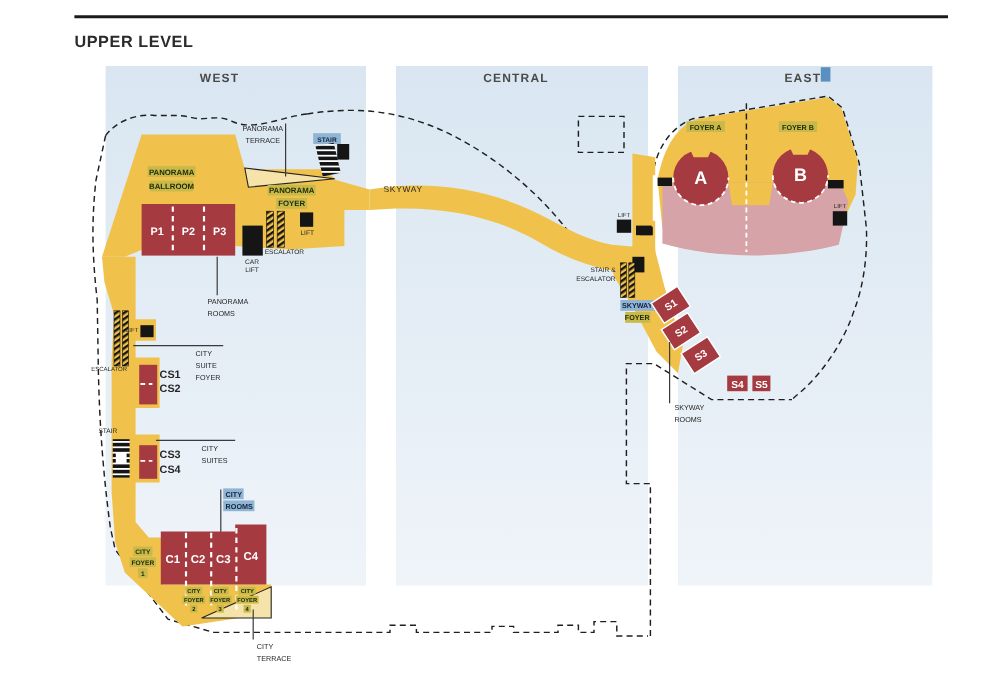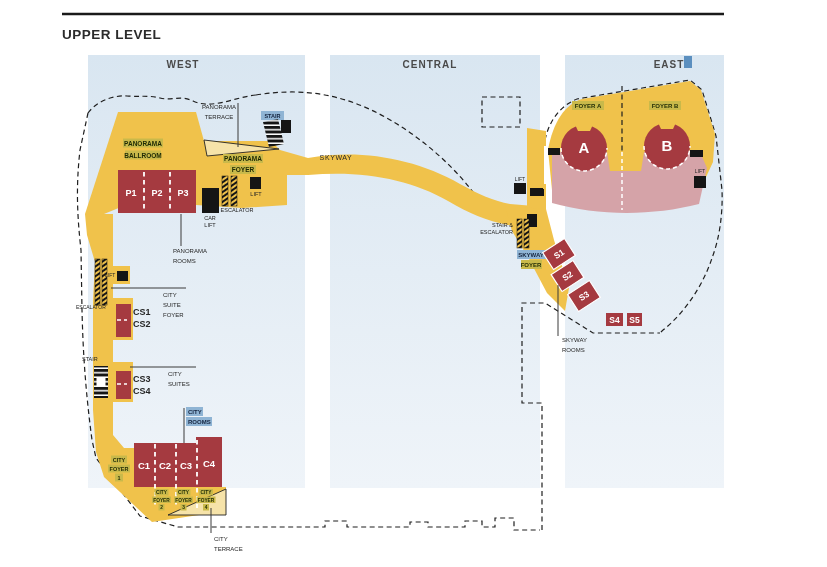--- a/index.html
+++ b/index.html
@@ -1,16 +1,16 @@
 <!DOCTYPE html>
 <html><head>
 <meta charset="utf-8">
 <style>
   html,body{margin:0;padding:0;background:#fff;}
-  #stage{position:relative;width:724px;height:567px;background:#fff;overflow:hidden;
+  #stage{position:relative;width:827px;height:567px;background:#fff;overflow:hidden;
          font-family:"Liberation Sans",sans-serif;}
   svg{position:absolute;left:0;top:0;}
   text{font-family:"Liberation Sans",sans-serif;fill:#262626;}
   .t48{font-size:4.8px;} .t5{font-size:5px;} .t55{font-size:5.5px;}
   .t6{font-size:6px;} .t65{font-size:6.5px;font-weight:bold;} .t7{font-size:7px;}
   .t85{font-size:8.5px;font-weight:bold;} .t9{font-size:9px;font-weight:bold;}
   .t95{font-size:9.5px;font-weight:bold;} .t15{font-size:15px;font-weight:bold;}
   .ttl{font-size:13.5px;font-weight:bold;fill:#2b2b2b;letter-spacing:.5px;}
   .band-lbl{font-size:10px;font-weight:bold;fill:#4a4a4a;letter-spacing:1px;}
   .c{text-anchor:middle;} .r{text-anchor:end;}

